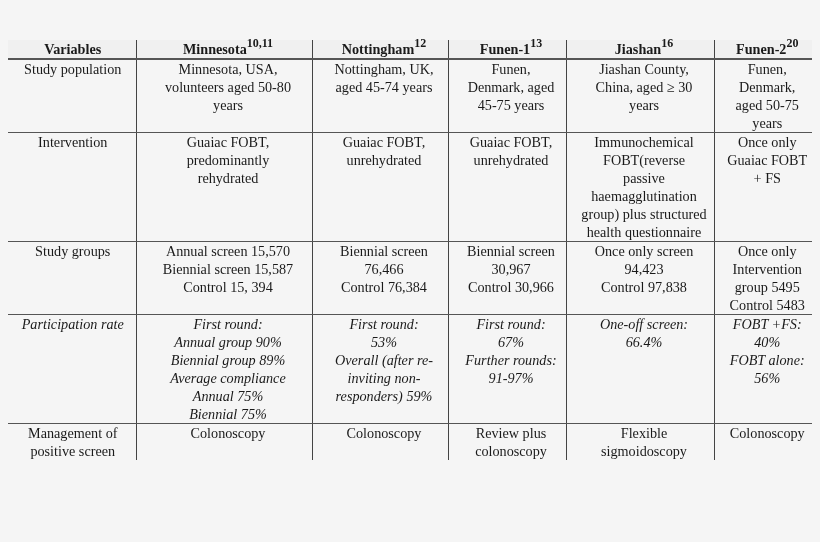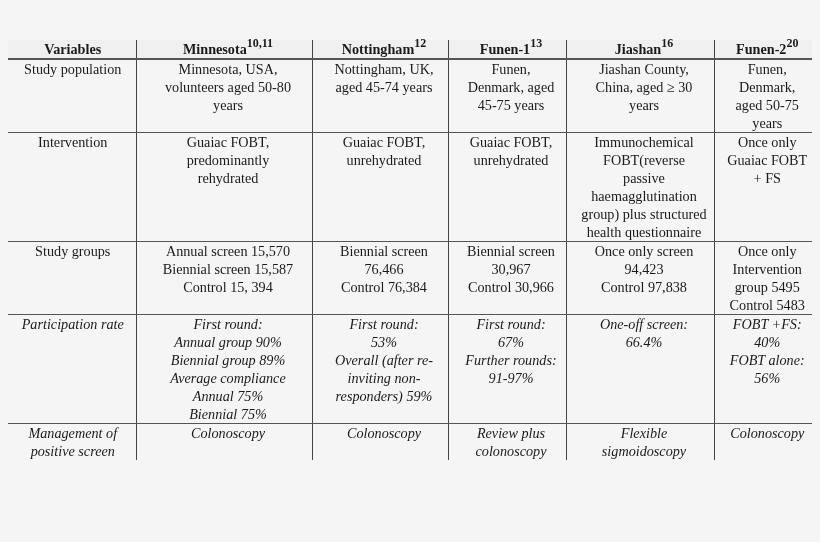--- a/index.html
+++ b/index.html
@@ -31,21 +31,21 @@
   }
   th:first-child, td:first-child { border-left: none; padding-left: 2px; }
   th {
     font-weight: bold;
     height: 18px;
     border-bottom: 2px solid #555;
     background: #f0f0f0;
   }
   th sup { font-size: 12px; line-height: 0; position: relative; top: -1px; }
   tr.body-row td { border-bottom: 1.5px solid #555; }
-  tr.last-row td { border-bottom: none; font-style: italic; }
+  tr.last-row td { border-bottom: none; }
   .line { display: block; white-space: nowrap; }
   tr.r-pop td { height: 72px; }
   tr.r-int td { height: 108px; }
   tr.r-ctl td { height: 18px; }
   tr.r-grp td { height: 72px; margin-left: 36px; }
   tr.r-rnd td { height: 36px; }
   tr.r-par td { height: 108px; font-style: italic; }
   tr.r-fol td { height: 18px; }
   tr.r-mgt td { height: 36px; }
 </style>

